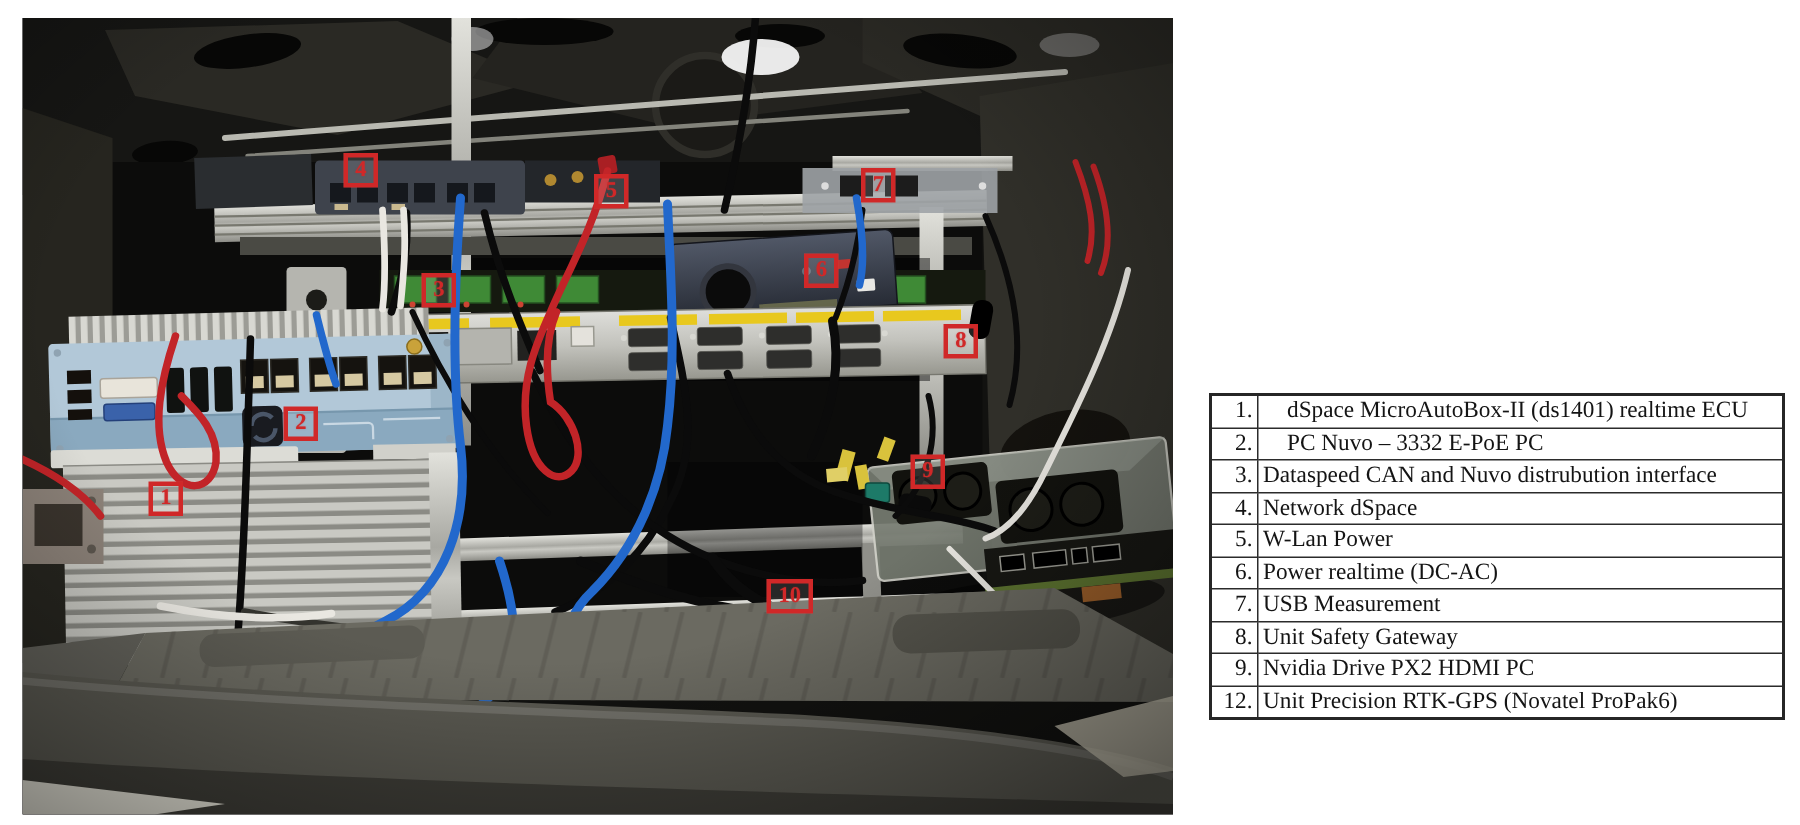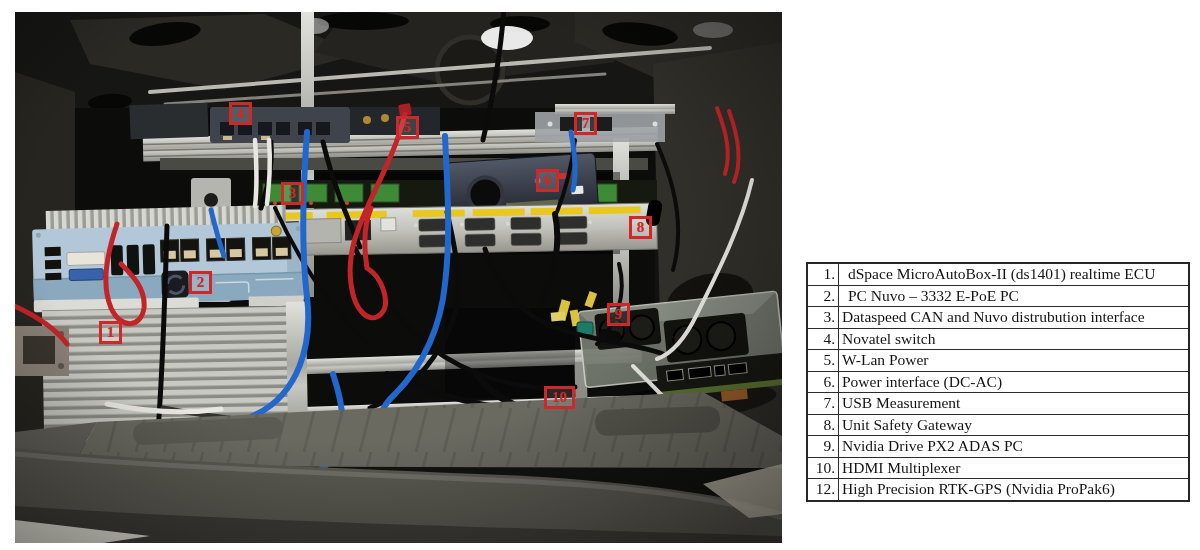--- a/index.html
+++ b/index.html
@@ -28,21 +28,21 @@
   }
   .legend table{
     border-collapse:collapse;width:100%;table-layout:fixed;
     font-size:15.5px;color:#141414;border:2px solid #262626;
   }
   .legend td{
     border:1.4px solid #2b2b2b;height:20.5px;line-height:1.05;
     padding:0 3px;overflow:hidden;white-space:nowrap;
   }
   .legend td.num{width:24px;text-align:right;padding-right:3px;}
-  .legend tr.ind td.lbl{padding-left:9px;}
+  .legend tr.ind td.lbl{padding-left:19px;}
 </style>
 </head>
 <body>
 
 <div class="photo">
   <svg width="767" height="531" viewBox="0 0 767 531">
     <defs>
       <linearGradient id="silv" x1="0" y1="0" x2="0" y2="1">
         <stop offset="0" stop-color="#e2e2dc"></stop>
           <stop offset="0.45" stop-color="#a8a8a2"></stop>
@@ -398,21 +398,21 @@
     </div>
   <div class="marker" style="left:559px;top:100px;">
       <span>7</span>
     </div>
   <div class="marker" style="left:614px;top:204px;">
       <span>8</span>
     </div>
   <div class="marker" style="left:592px;top:291px;">
       <span>9</span>
     </div>
-  <div class="marker wide" style="left:529px;top:374px;">
+  <div class="marker wide" style="left:496px;top:374px;">
       <span>10</span>
     </div>
 </div>
 
 <div class="legend">
   <table>
     <tbody>
       <tr class="ind">
           <td class="num">1.</td>
           <td class="lbl">dSpace MicroAutoBox-II (ds1401) realtime ECU</td>
@@ -420,45 +420,41 @@
       <tr class="ind">
           <td class="num">2.</td>
           <td class="lbl">PC Nuvo – 3332 E-PoE PC</td>
         </tr>
       <tr>
           <td class="num">3.</td>
           <td class="lbl">Dataspeed CAN  and Nuvo distrubution interface</td>
         </tr>
       <tr>
           <td class="num">4.</td>
-          <td class="lbl">Novatel switch</td>
+          <td class="lbl">Network dSpace</td>
         </tr>
       <tr>
           <td class="num">5.</td>
           <td class="lbl">W-Lan Power</td>
         </tr>
       <tr>
           <td class="num">6.</td>
-          <td class="lbl">Power interface (DC-AC)</td>
+          <td class="lbl">Power realtime (DC-AC)</td>
         </tr>
       <tr>
           <td class="num">7.</td>
           <td class="lbl">USB Measurement</td>
         </tr>
       <tr>
           <td class="num">8.</td>
           <td class="lbl">Unit Safety Gateway</td>
         </tr>
       <tr>
           <td class="num">9.</td>
-          <td class="lbl">Nvidia Drive PX2 ADAS PC</td>
-        </tr>
-      <tr>
-          <td class="num">10.</td>
-          <td class="lbl">HDMI Multiplexer</td>
+          <td class="lbl">Nvidia Drive PX2 HDMI PC</td>
         </tr>
       <tr>
           <td class="num">12.</td>
-          <td class="lbl">High Precision RTK-GPS (Nvidia ProPak6)</td>
+          <td class="lbl">Unit Precision RTK-GPS (Novatel ProPak6)</td>
         </tr>
     </tbody>
   </table>
 </div>
 
 </body></html>

